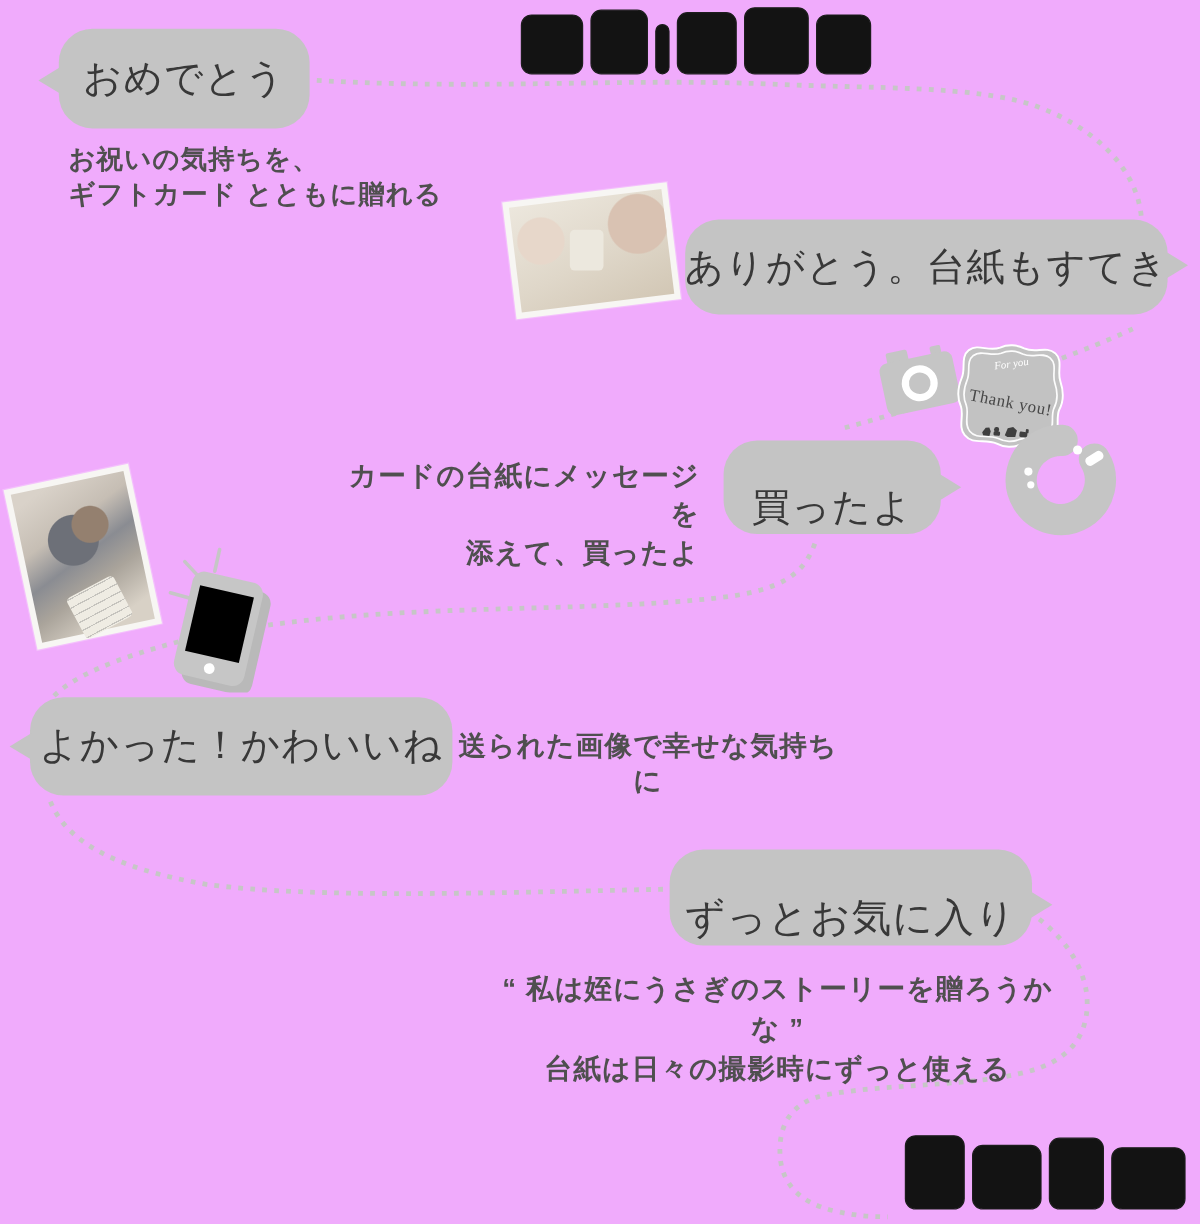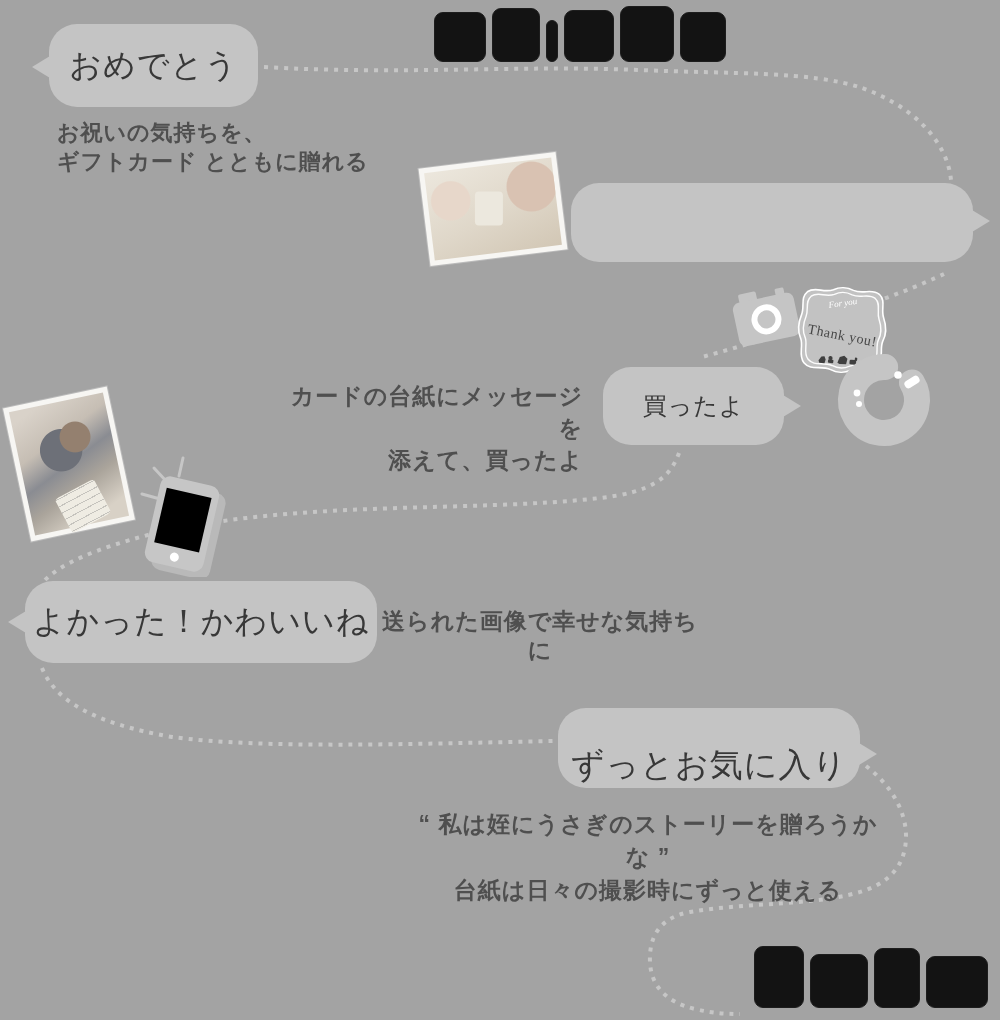--- a/index.html
+++ b/index.html
@@ -1,17 +1,17 @@
 <!DOCTYPE html>
 <html><head>
 <meta charset="utf-8">
 <style>
   html,body{margin:0;padding:0;background:#000;}
   #stage{
-    position:relative;width:1000px;height:1020px;background:#a3a3a3;overflow:hidden;
+    position:relative;width:1000px;height:1020px;background:#f0abfc;overflow:hidden;
     font-family:"Liberation Sans","DejaVu Sans",sans-serif;
   }
   
   .bubble{
     position:absolute;background:#c4c4c4;border-radius:28px;
     display:flex;align-items:center;justify-content:center;
     color:#383838;font-weight:500;z-index:40;
   }
   .bubble .txt{letter-spacing:1px;white-space:nowrap;}
   .tail{position:absolute;width:0;height:0;border-style:solid;}
@@ -88,20 +88,21 @@
   </div>
 
   <div class="photo" id="photo1" style="left:424px;top:160px;width:128px;height:88px;transform:rotate(-7deg);">
     <div class="img">
         <div class="mini-card"></div>
       </div>
   </div>
 
   <div class="bubble" style="left:571px;top:183px;width:402px;height:79px;font-size:32px;">
     <span class="tail tail-right" style="top:48%;"></span>
+    <span class="txt">ありがとう。台紙もすてき</span>
   </div>
 
   <svg class="icon-svg" style="left:728px;top:280px;" width="80" height="74" viewBox="0 0 80 74">
     <g transform="rotate(-12 40 37)" fill="#c5c5c5">
       <rect x="15" y="9" width="18" height="12" rx="2"></rect>
       <rect x="52" y="11" width="9" height="7" rx="1.5"></rect>
       <rect x="7" y="17" width="62" height="44" rx="7"></rect>
       <circle cx="38" cy="39" r="15" fill="#ffffff"></circle>
       <circle cx="38" cy="39" r="9" fill="#c5c5c5"></circle>
     </g>
@@ -136,21 +137,21 @@
     <circle cx="25" cy="43" r="3.4" fill="#ffffff"></circle>
     <circle cx="27" cy="54" r="3" fill="#ffffff"></circle>
     <circle cx="66" cy="25" r="3.8" fill="#ffffff"></circle>
   </svg>
 
   <div class="caption" style="left:278px;top:380px;width:305px;text-align:right;line-height:32px;">
     <div>カードの台紙にメッセージを</div>
     <div>添えて、買ったよ</div>
   </div>
 
-  <div class="bubble" style="left:603px;top:367px;width:181px;height:78px;font-size:24px;">
+  <div class="bubble" style="left:603px;top:367px;width:181px;height:78px;font-size:32px;align-items:flex-end;">
     <span class="tail tail-right"></span>
     <span class="txt">買ったよ</span>
   </div>
 
   <div class="photo" id="photo2" style="left:16px;top:396px;width:96px;height:126px;transform:rotate(-12deg);">
     <div class="img">
         <div class="mini-card"></div>
       </div>
   </div>
 

